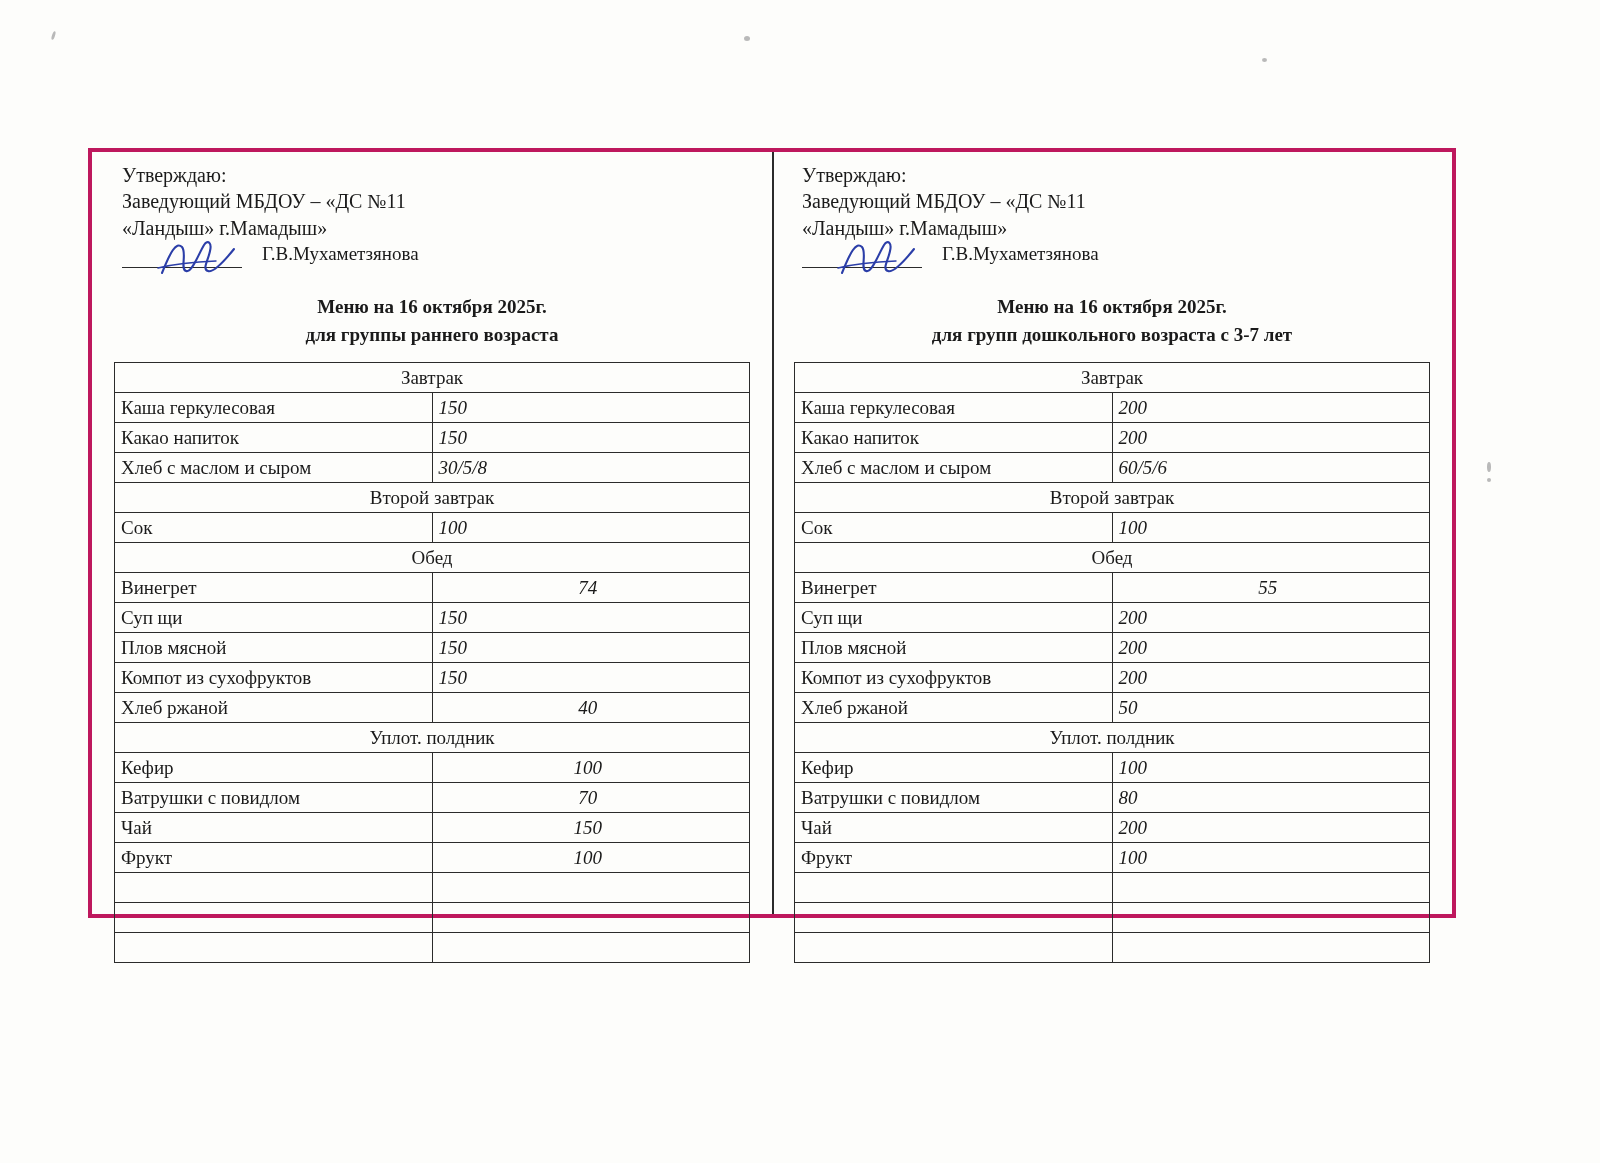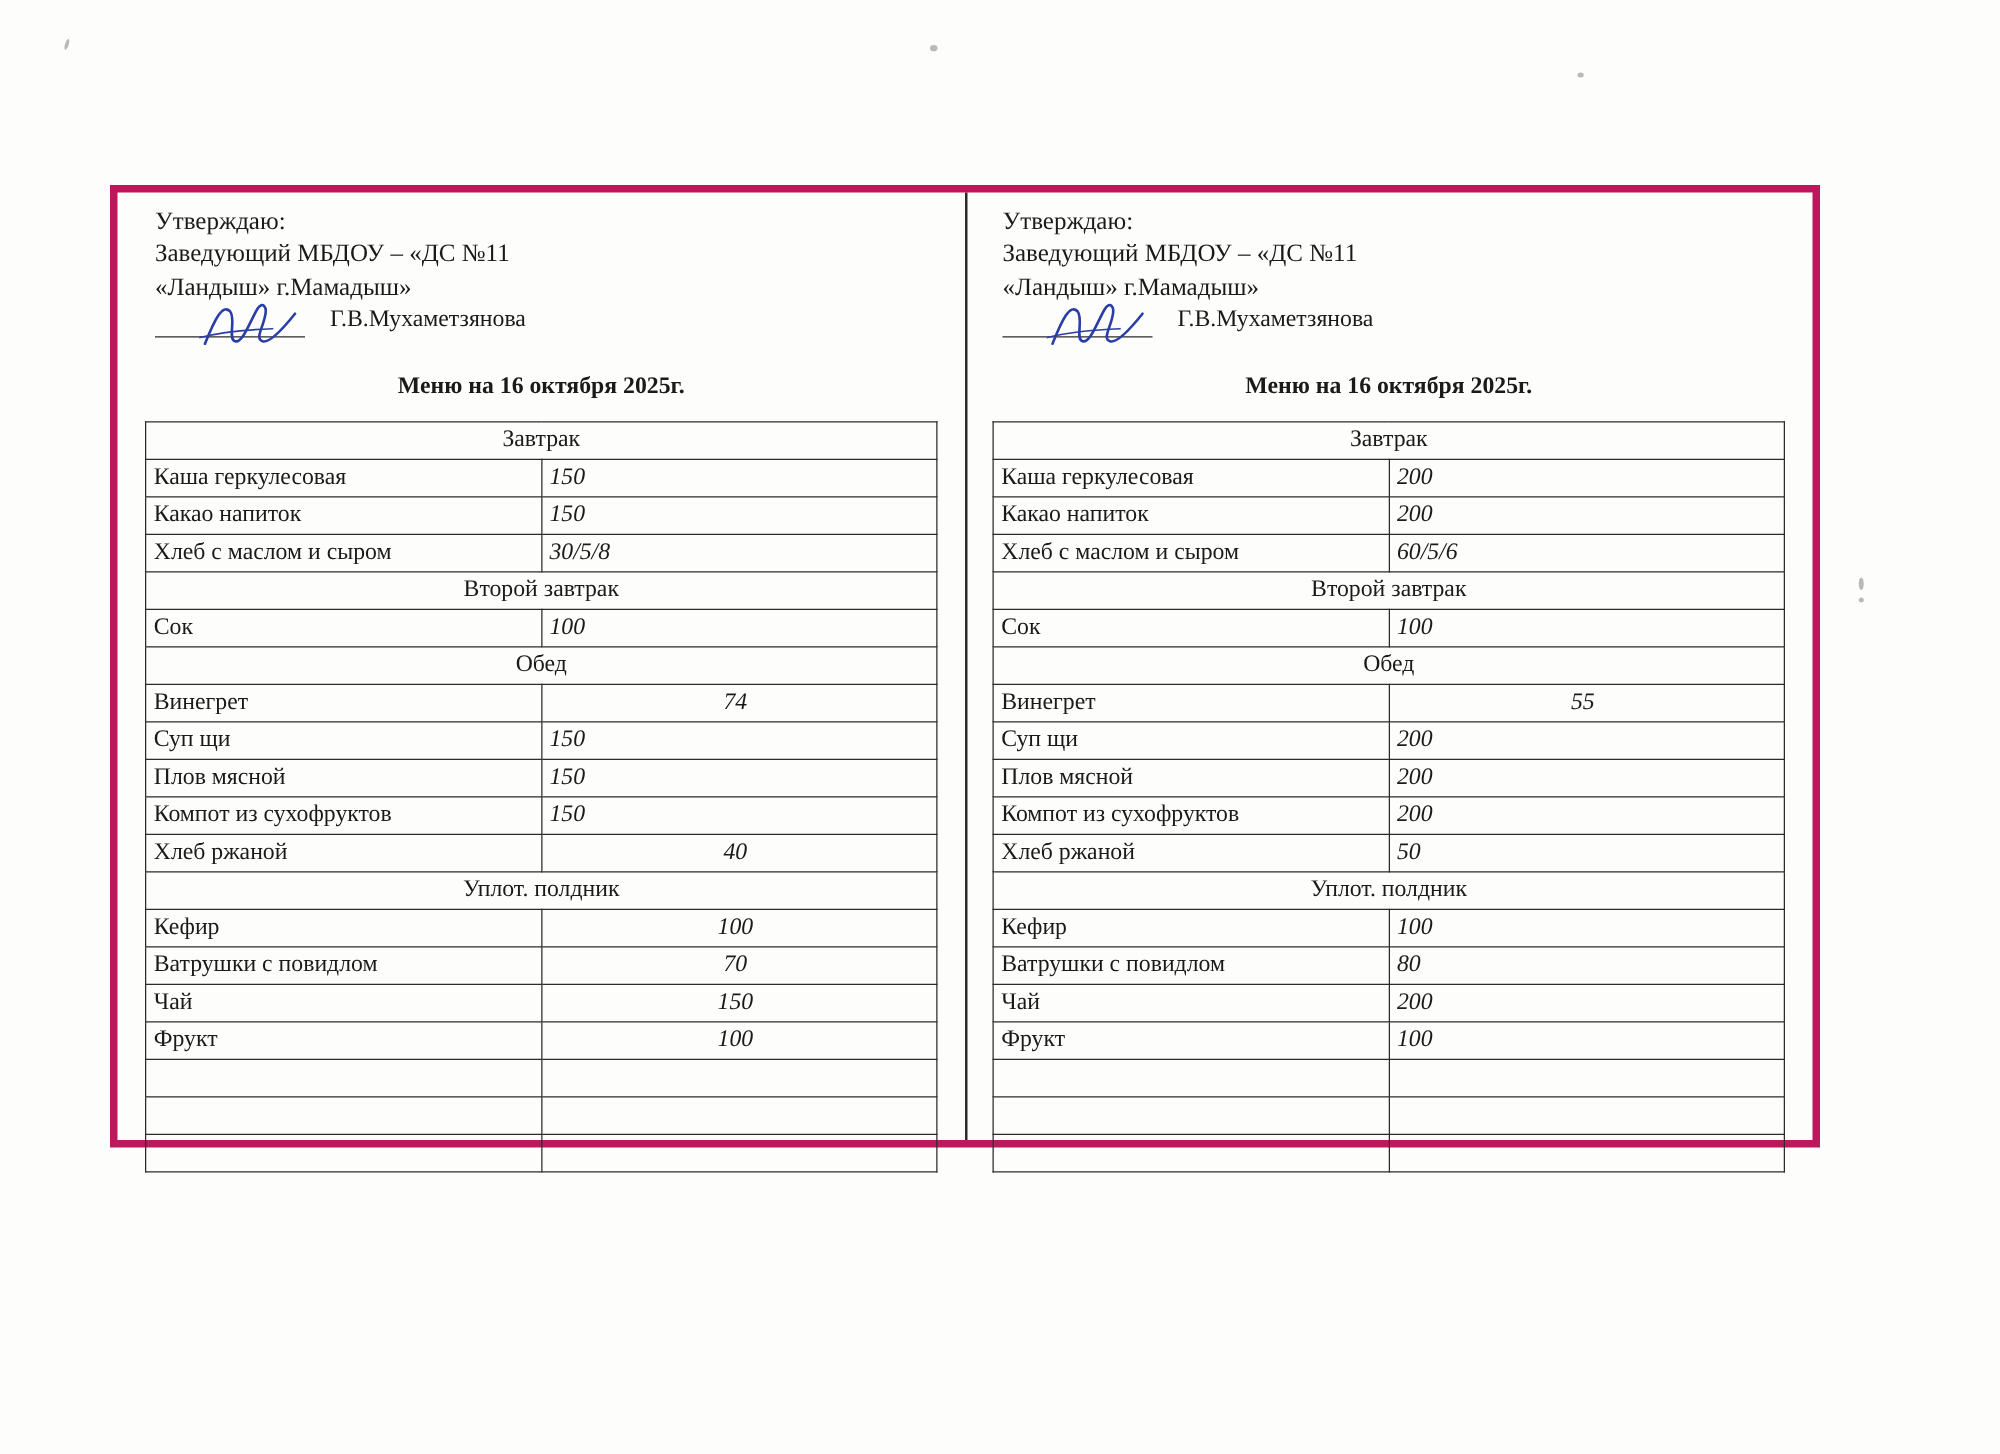--- a/index.html
+++ b/index.html
@@ -24,21 +24,21 @@
     background: #fdfdfb;
   }
 
   
   .frame {
     position: absolute;
     left: 88px;
     top: 148px;
     width: 1368px;
     height: 770px;
-    border: 6px solid #be185d;
+    border: 4px solid #be185d;
     box-sizing: border-box;
   }
   .frame-divider {
     position: absolute;
     left: 50%;
     top: 0;
     width: 2px;
     height: 100%;
     background: #2b2b2b;
   }
@@ -157,20 +157,21 @@
         <div class="sign-line"></div>
         <svg class="sign-mark" viewBox="0 0 90 44">
           <path d="M6 38 C14 18, 20 6, 26 12 C31 18, 24 34, 30 36 C36 38, 42 20, 48 10 C52 4, 56 8, 54 16 C52 26, 46 34, 52 36 C58 38, 70 24, 78 14" fill="none" stroke="#2b3ea8" stroke-width="2.1" stroke-linecap="round"></path>
           <path d="M2 33 C18 29, 34 27, 60 26" fill="none" stroke="#2b3ea8" stroke-width="1.4" stroke-linecap="round"></path>
         </svg>
         <div class="sign-name">Г.В.Мухаметзянова</div>
       </div>
 
       <div class="title-block">
         <div>Меню на 16 октября 2025г.</div>
+        <div>для группы раннего возраста</div>
       </div>
 
       <table class="menu">
         <tbody>
             <tr>
               <td class="meal-header" colspan="2">Завтрак</td>
             </tr>
             <tr>
               <td class="dish">Каша геркулесовая</td>
               <td class="amount">150</td>
@@ -258,20 +259,21 @@
         <div class="sign-line"></div>
         <svg class="sign-mark" viewBox="0 0 90 44">
           <path d="M6 38 C14 18, 20 6, 26 12 C31 18, 24 34, 30 36 C36 38, 42 20, 48 10 C52 4, 56 8, 54 16 C52 26, 46 34, 52 36 C58 38, 70 24, 78 14" fill="none" stroke="#2b3ea8" stroke-width="2.1" stroke-linecap="round"></path>
           <path d="M2 33 C18 29, 34 27, 60 26" fill="none" stroke="#2b3ea8" stroke-width="1.4" stroke-linecap="round"></path>
         </svg>
         <div class="sign-name">Г.В.Мухаметзянова</div>
       </div>
 
       <div class="title-block">
         <div>Меню на 16 октября 2025г.</div>
+        <div>для групп дошкольного возраста с 3-7 лет</div>
       </div>
 
       <table class="menu">
         <tbody>
             <tr>
               <td class="meal-header" colspan="2">Завтрак</td>
             </tr>
             <tr>
               <td class="dish">Каша геркулесовая</td>
               <td class="amount">200</td>

